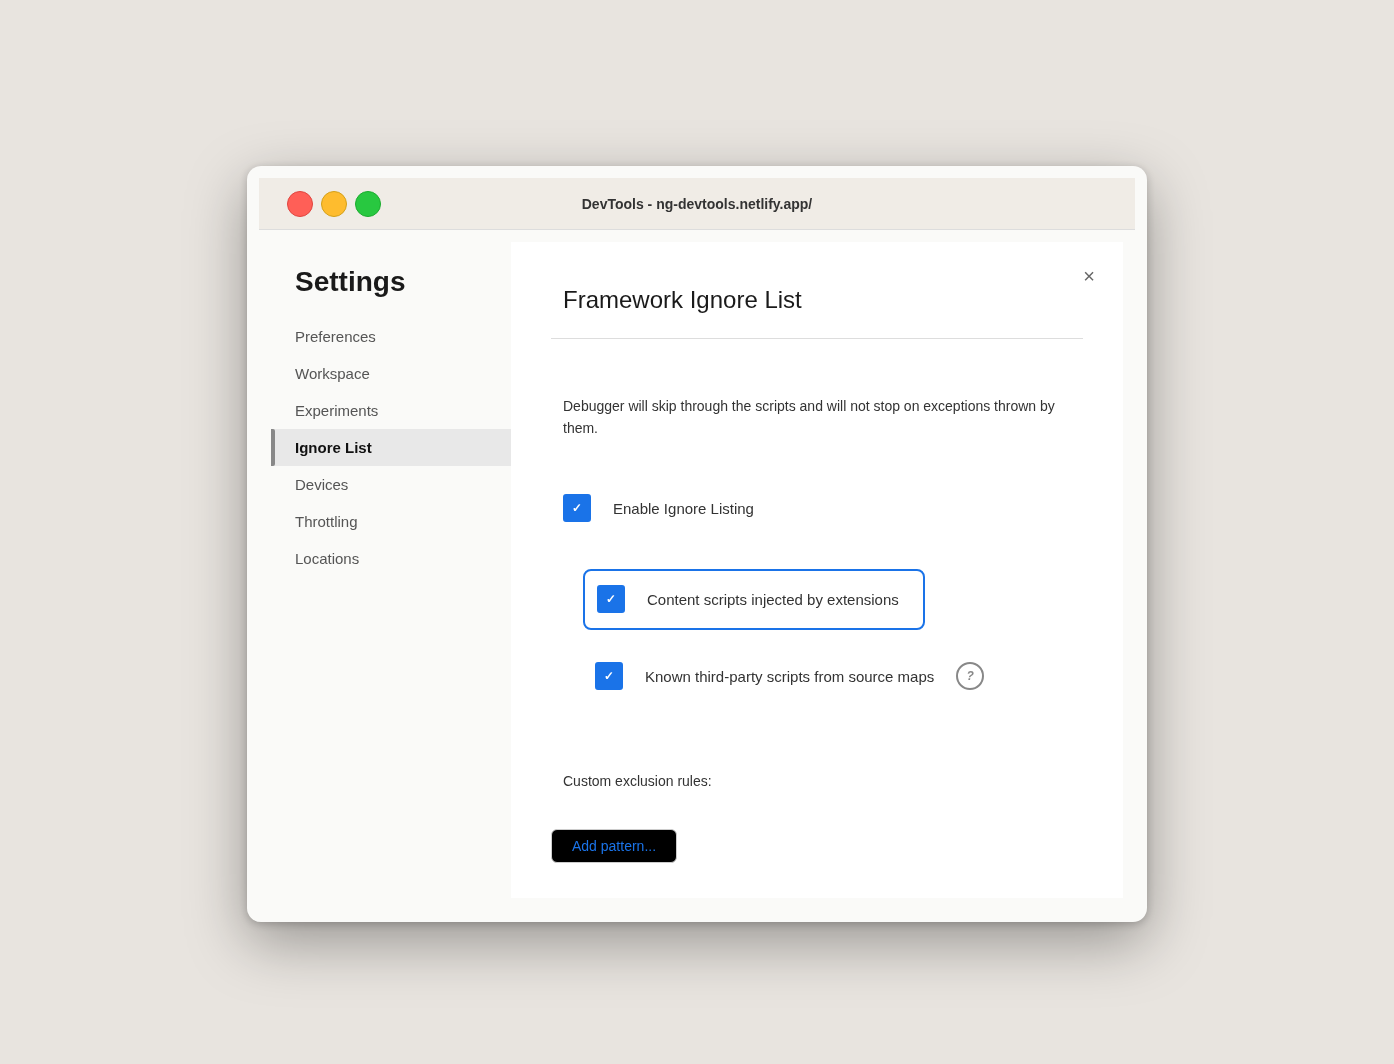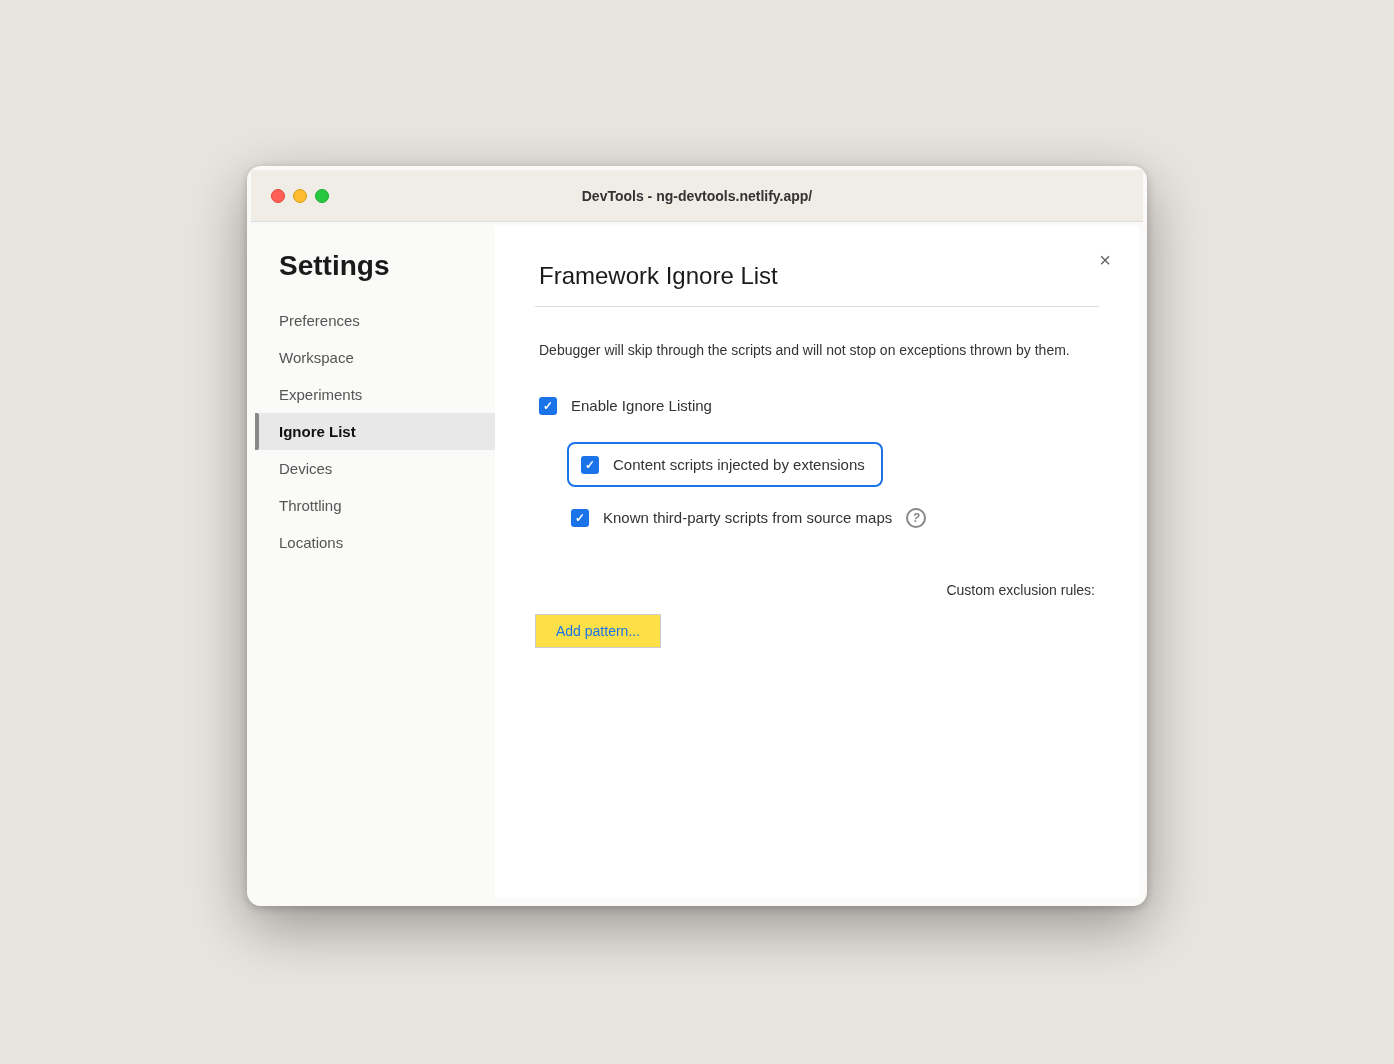--- a/index.html
+++ b/index.html
@@ -1,15 +1,15 @@
 <!DOCTYPE html>
 <html><head>
   <meta charset="utf-8">
   <style>
-    * { box-sizing: border-box; margin: 0; padding: 4px; }
+    * { box-sizing: border-box; margin: 0; padding: 12px; }
 
     body {
       background: #e8e4df;
       display: flex;
       align-items: center;
       justify-content: center;
       min-height: 100vh;
       font-family: -apple-system, BlinkMacSystemFont, 'Segoe UI', sans-serif;
     }
 
@@ -220,34 +220,33 @@
       font-weight: 600;
       flex-shrink: 0;
       cursor: pointer;
     }
 
     
     .add-pattern-btn {
       margin-top: 12px;
       padding: 8px 20px;
       border: 1.5px solid #ccc;
-      border-radius: 0;
-      background: #fde047;
+      border-radius: 6px;
+      background: #000000;
       color: #1a73e8;
       font-size: 14px;
       font-weight: 500;
       cursor: pointer;
     }
 
     .custom-section-label {
       font-size: 14px;
       color: #333;
       margin-top: 24px;
-      margin-bottom: 0;
-      text-align: right;
+      margin-bottom: 16px;
     }
   </style>
 </head>
 <body>
 
 <div class="window">
 
   <div class="titlebar">
     <div class="traffic-lights">
       <div class="traffic-light tl-close"></div>

